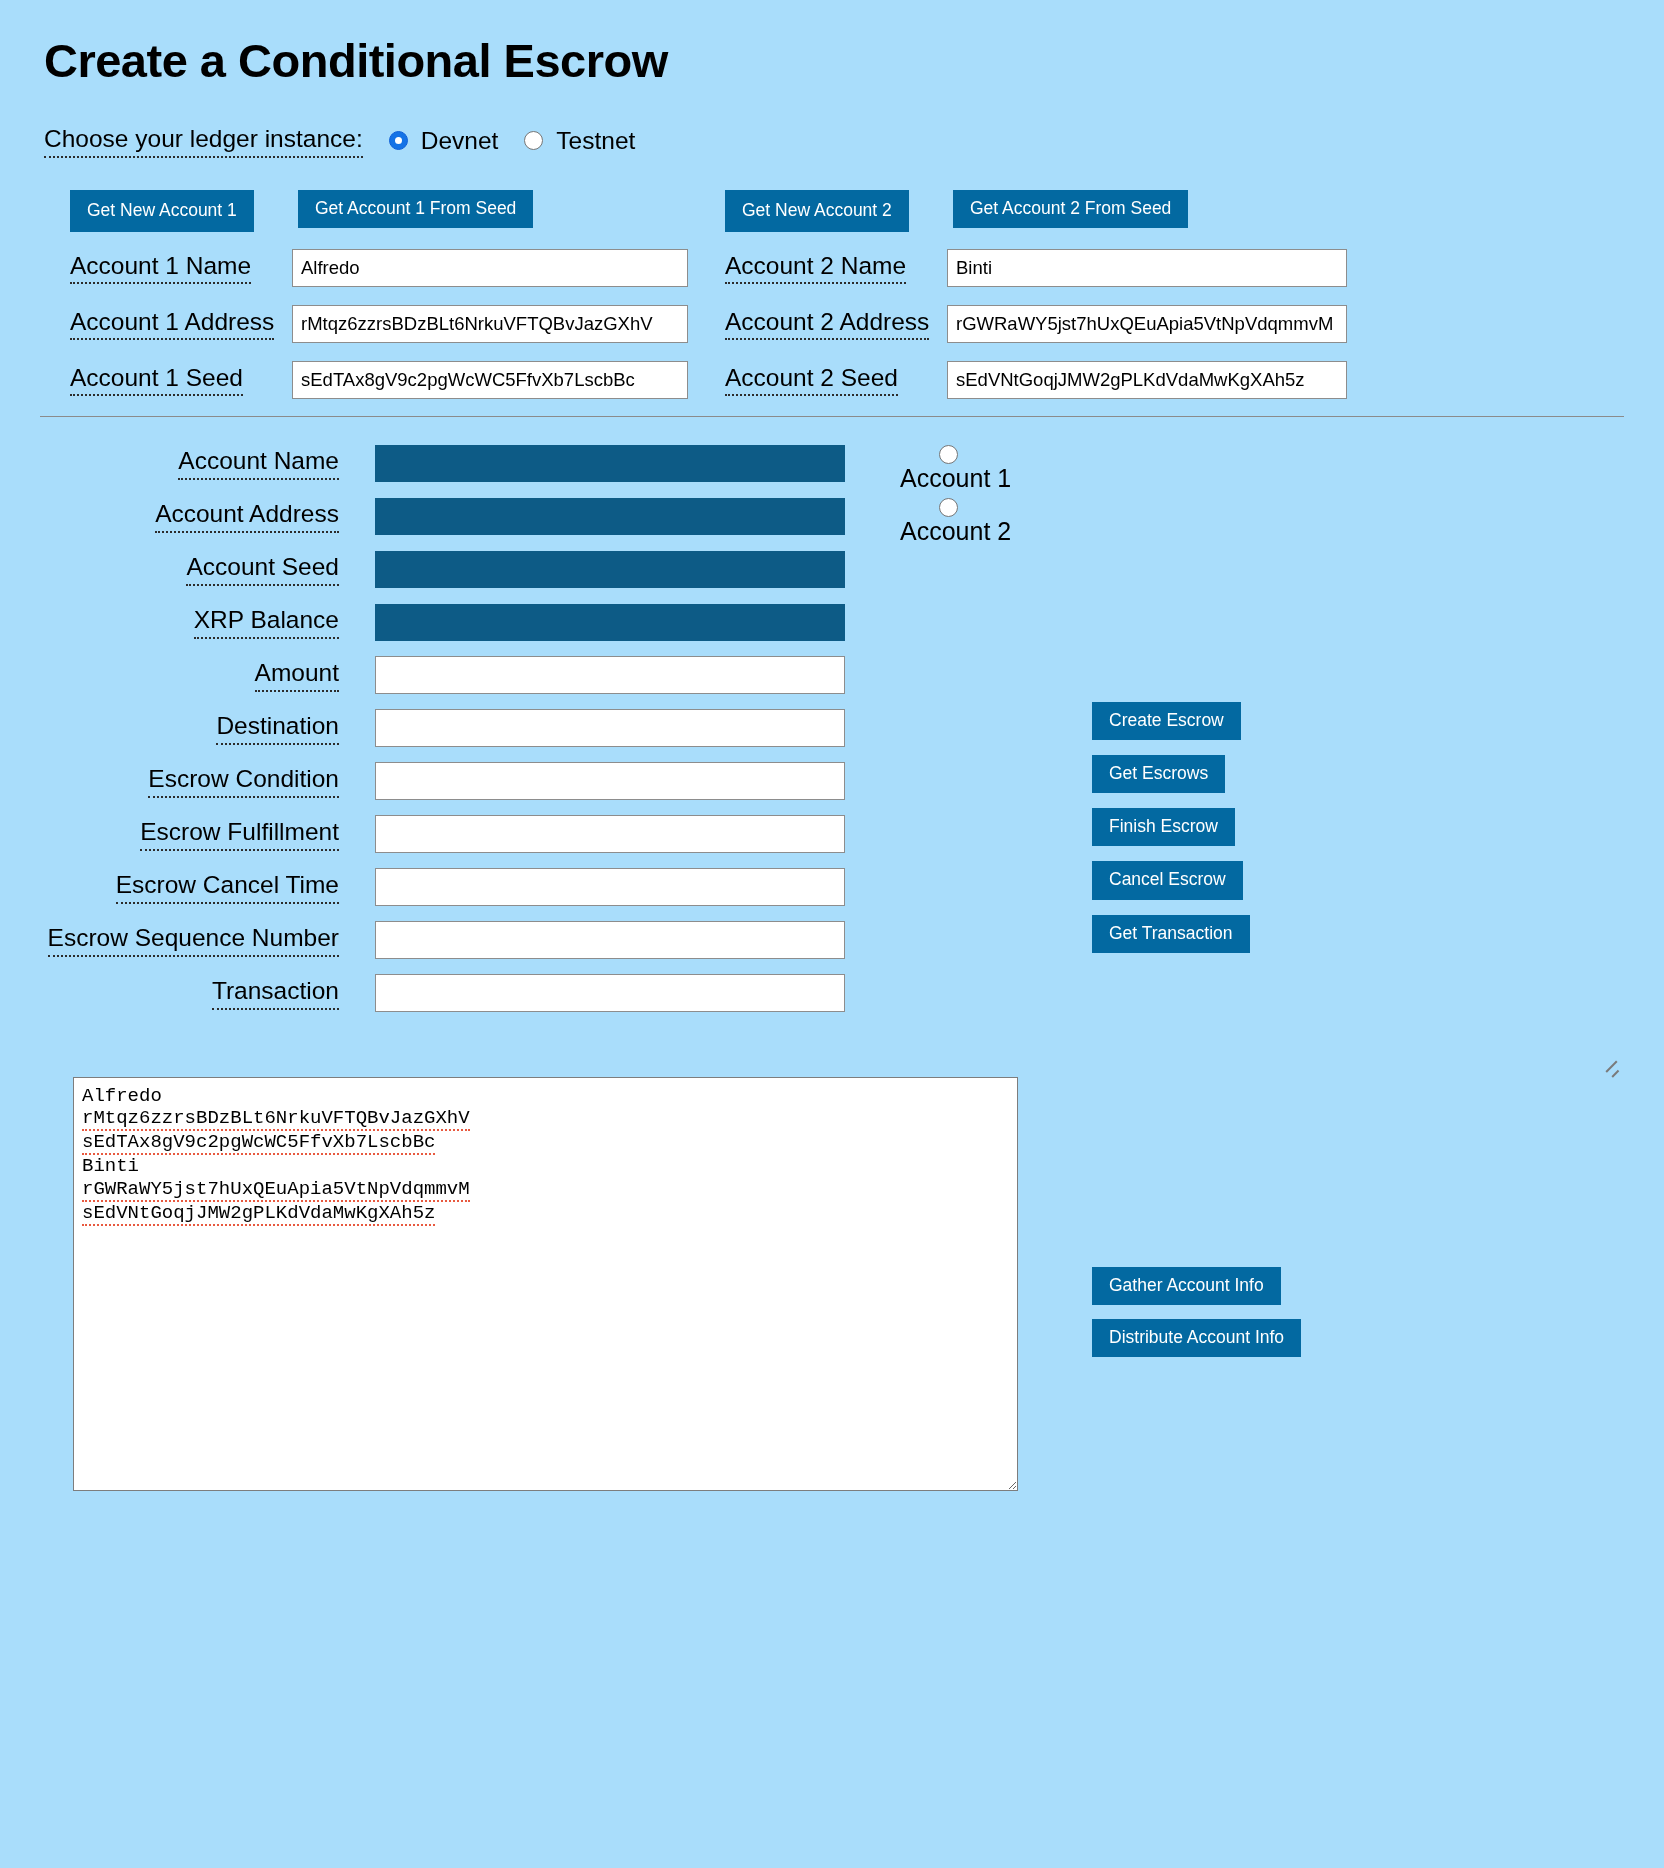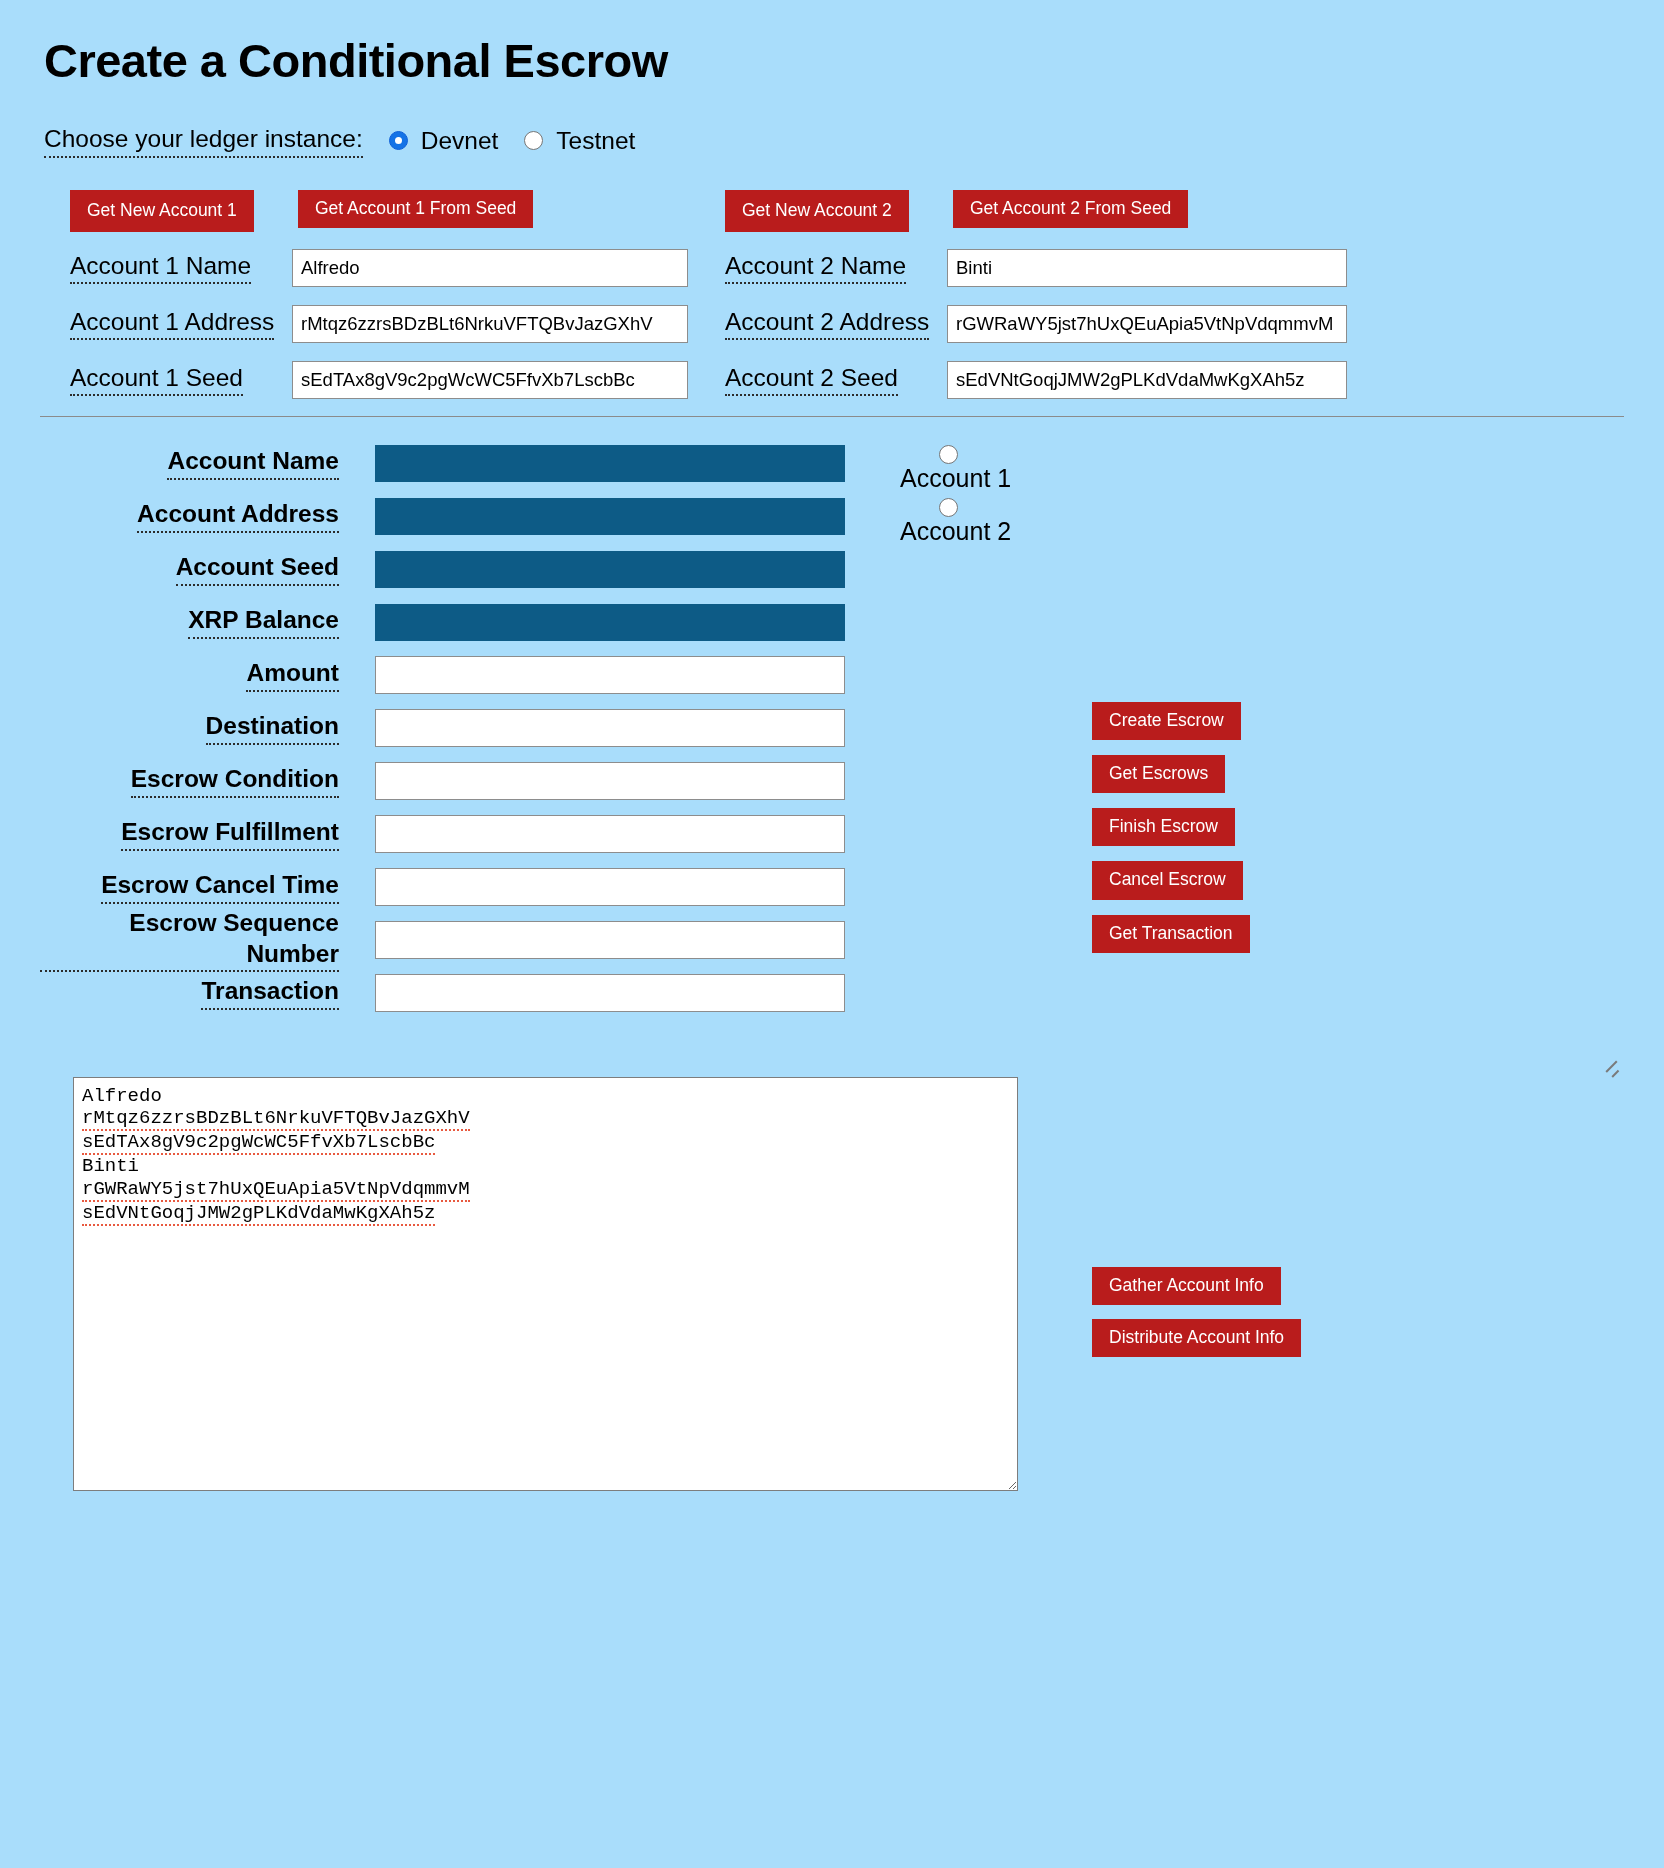--- a/index.html
+++ b/index.html
@@ -68,21 +68,21 @@
     height: 7px;
     margin: -3.5px 0 0 -3.5px;
     background: #fff;
     border-radius: 50%;
   }
   .radio-label {
     margin-left: 13px;
     font-size: 24.5px;
   }
   .btn {
-    background: #b91c1c;
+    background: #0369a1;
     color: #fff;
     border: none;
     font-family: "Liberation Sans", sans-serif;
     font-size: 17.5px;
     padding: 9px 17px 10px 17px;
     cursor: pointer;
     display: inline-block;
     line-height: 1.1;
     white-space: nowrap;
   }
@@ -149,21 +149,20 @@
     display: flex;
     align-items: center;
     height: 53px;
   }
   .form-row .lbl {
     width: 335px;
     text-align: right;
     font-size: 24.5px;
     padding-right: 36px;
     box-sizing: border-box;
-    font-weight: bold;
   }
   .form-row .fld {
     width: 470px;
     height: 38px;
     box-sizing: border-box;
     border: 1px solid #8d8d8d;
     background: #fff;
   }
   .form-row .fld.filled {
     background: #0d5b86;

